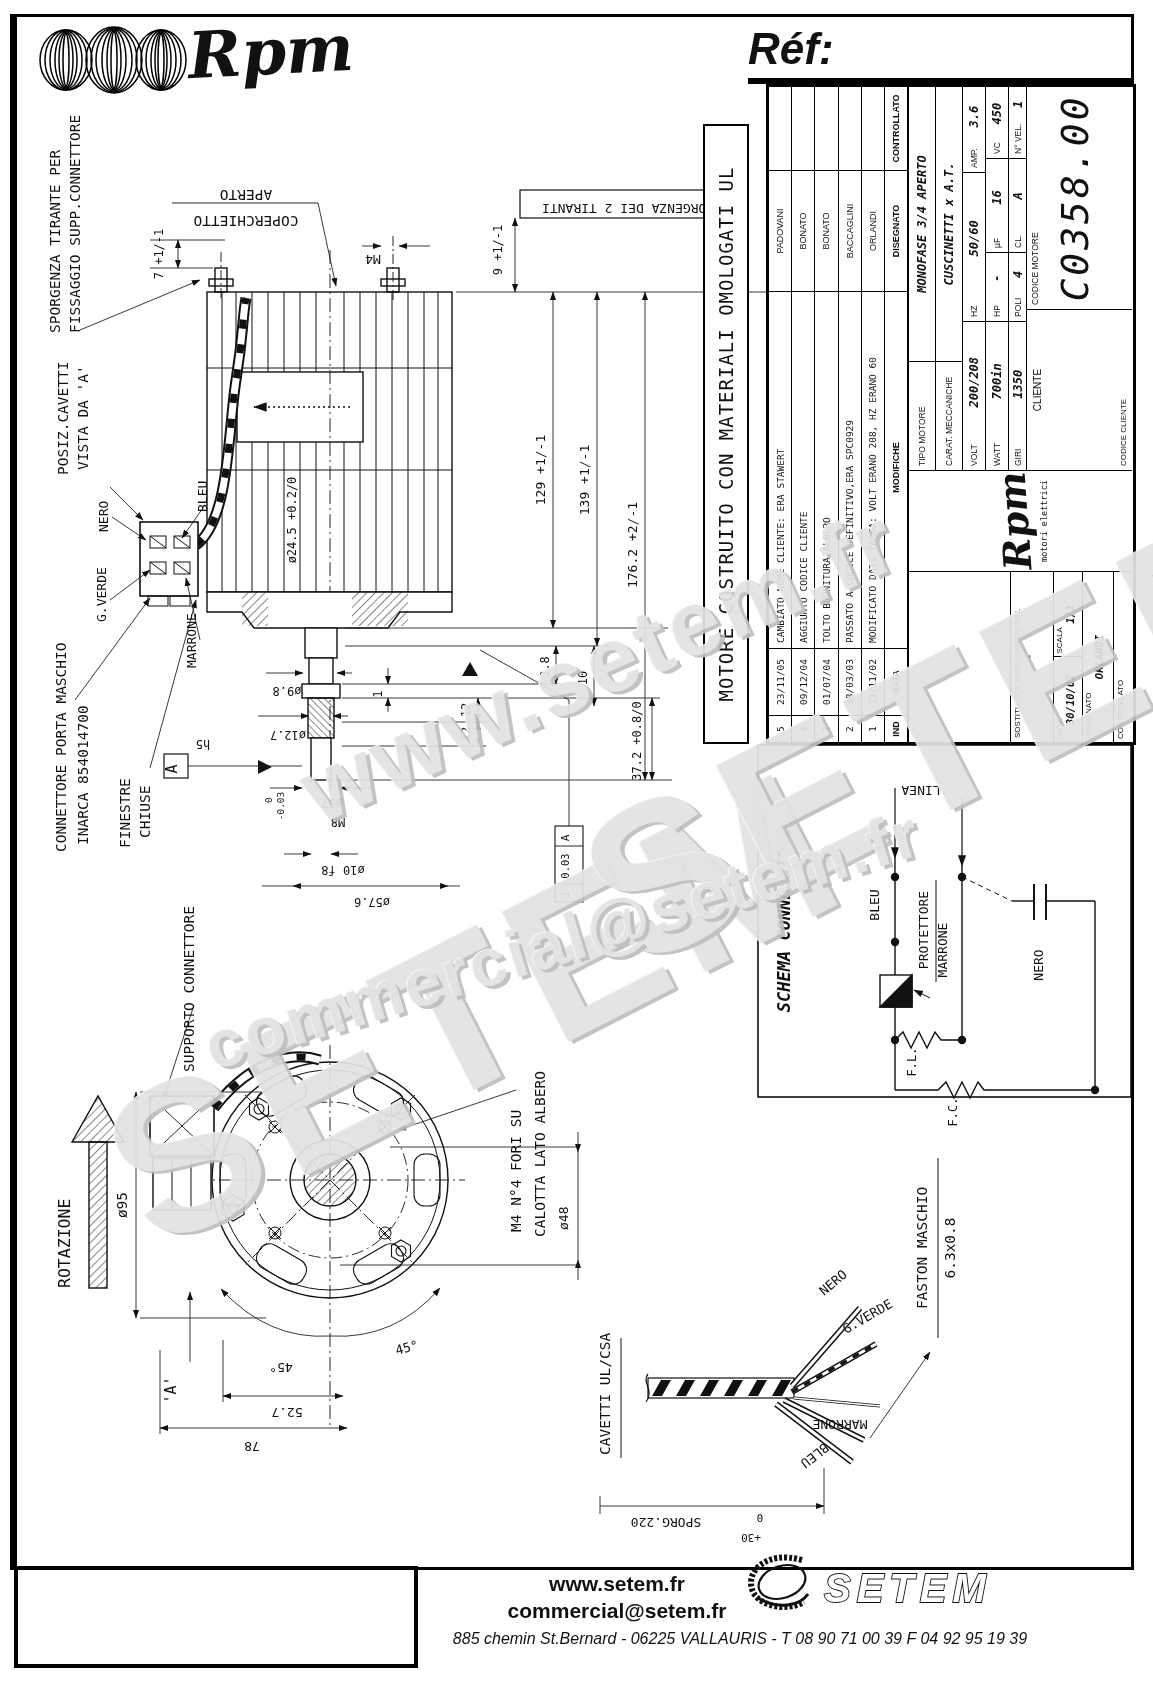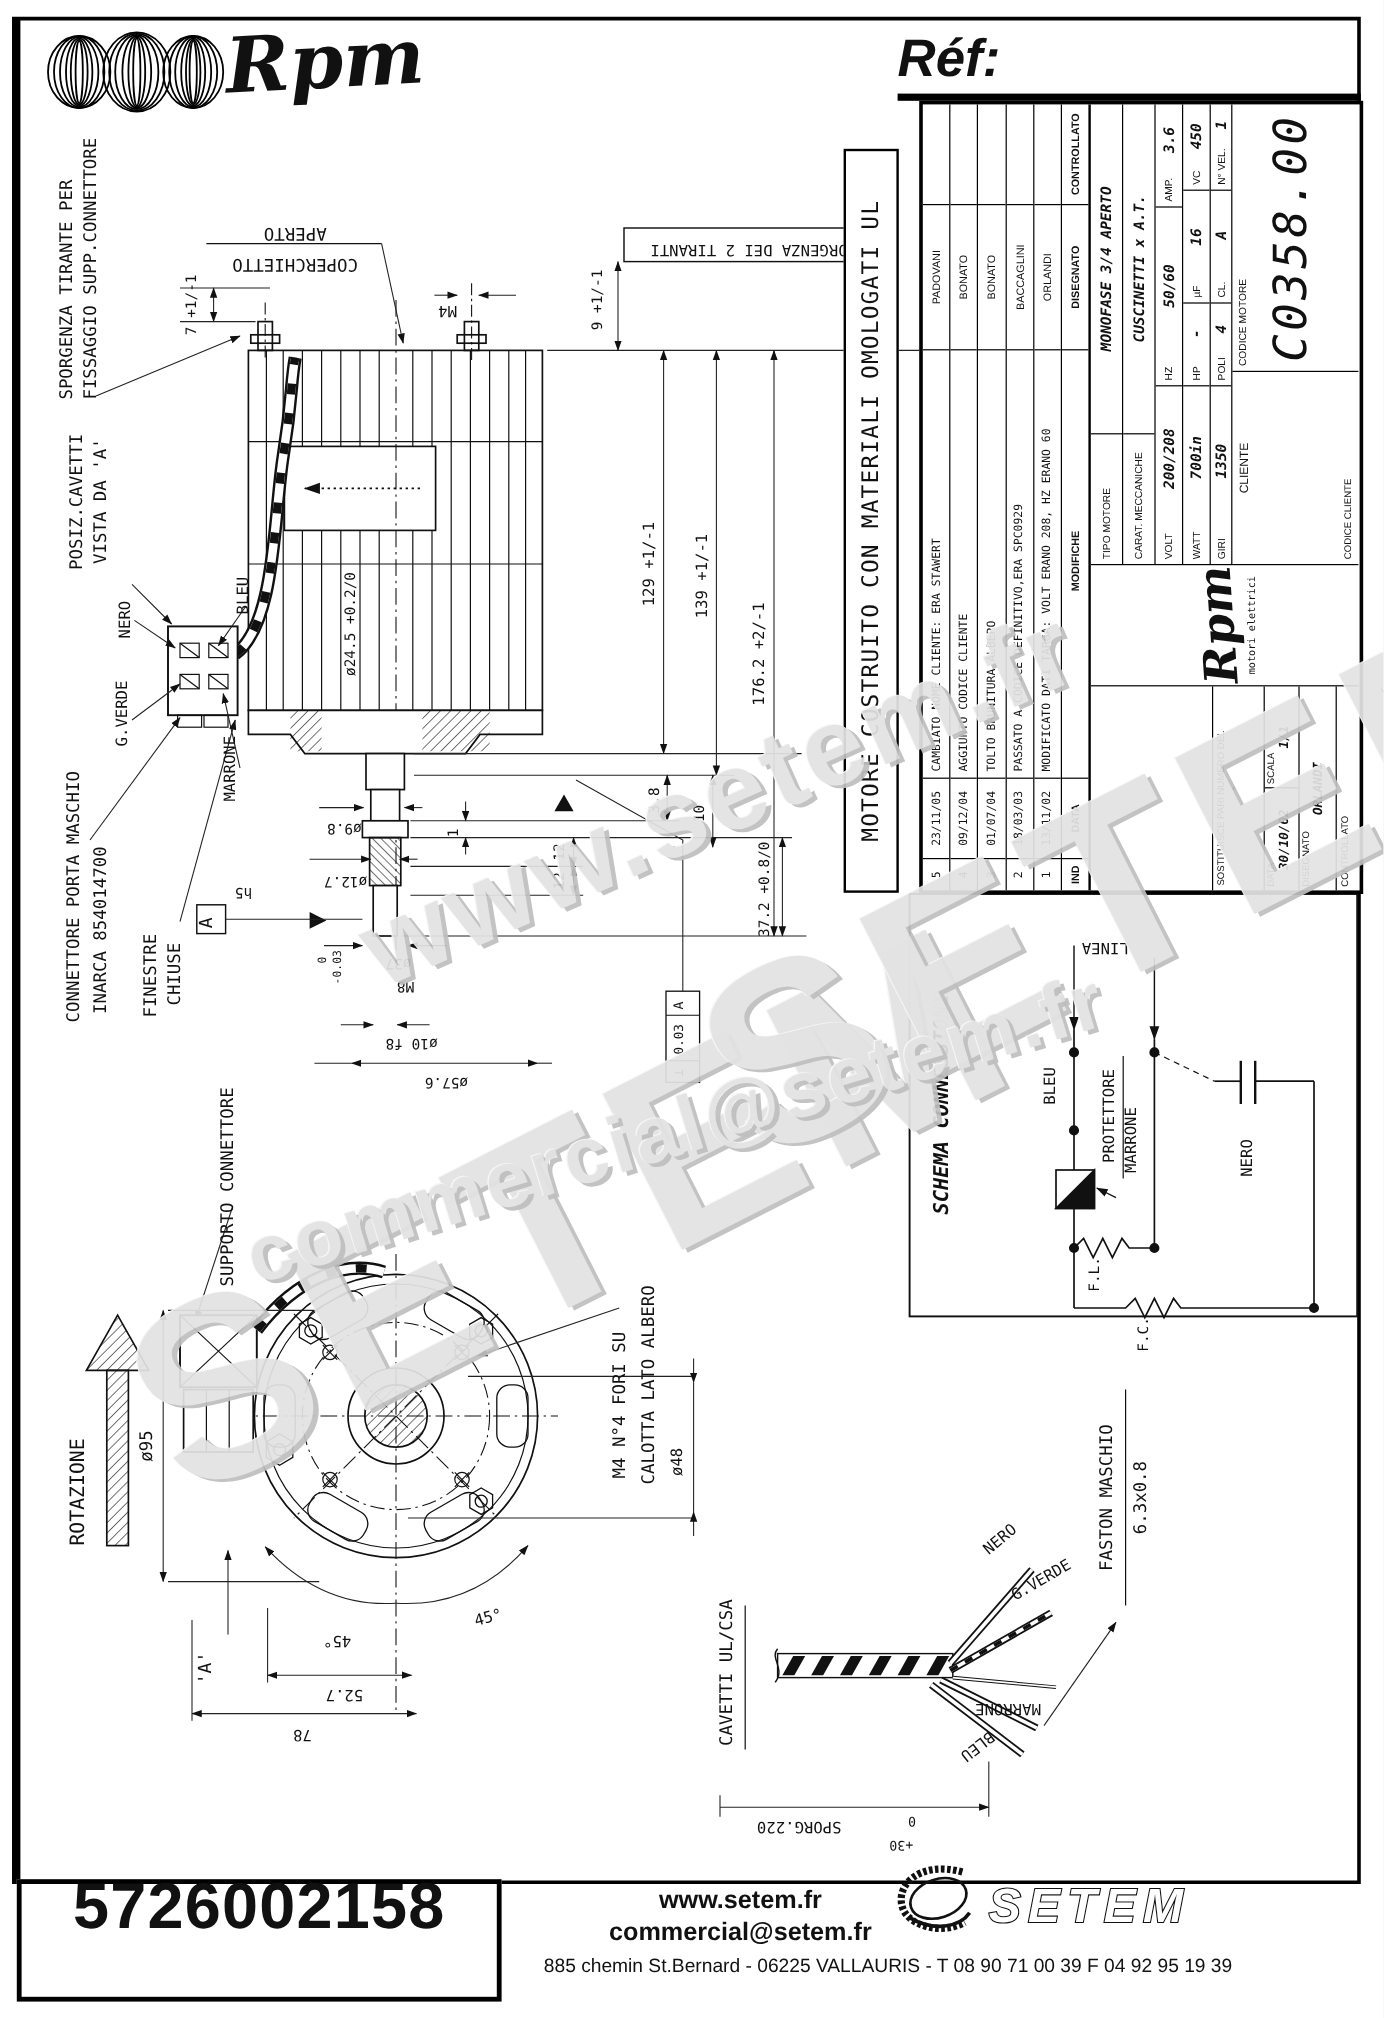--- a/index.html
+++ b/index.html
@@ -79,21 +79,21 @@
   .codmot-lab{position:absolute;left:4px;top:3px;font-size:8.5px;}
   .codmot-val{margin-top:26px;text-align:center;font-family:"DejaVu Sans Mono",monospace;
               font-style:italic;font-size:38px;letter-spacing:3px;}
   
   #codebox{position:absolute;left:14px;top:1566px;width:396px;height:94px;border:4px solid #000;
            background:#fff;z-index:7;}
   .codelabel{font-weight:bold;font-size:26px;margin:4px 0 0 38px;}
   .codevalue{font-weight:bold;font-size:54px;text-align:center;margin-top:-12px;letter-spacing:1px;}
   #webblock{position:absolute;left:452px;top:1570px;width:330px;text-align:center;font-weight:bold;
             font-size:21px;line-height:1.3;z-index:7;}
-  #addr{position:absolute;left:430px;top:1630px;width:620px;text-align:center;font-size:16px;z-index:7;}
+  #addr{position:absolute;left:430px;top:1630px;width:620px;text-align:center;font-size:16px;z-index:7;font-style:italic;}
   #setemsvg{position:absolute;left:738px;top:1548px;z-index:7;}
 </style>
 </head>
 <body>
 
 <div id="page">
   <div id="frame"></div>
 
   <svg id="dwg" width="1153" height="1682">
     <defs>
@@ -640,21 +640,20 @@
           <div class="codmot">
             <div class="codmot-lab">CODICE MOTORE</div>
             <div class="codmot-val">C0358.00</div>
           </div>
         </div>
       </div>
     </div>
   </div>
 
   <div id="codebox">
-    <div class="codevalue">5726002158</div>
   </div>
   <div id="webblock">
     <div>www.setem.fr</div>
     <div>commercial@setem.fr</div>
   </div>
   <div id="addr">885 chemin St.Bernard  -  06225 VALLAURIS  -  T 08 90 71 00 39   F 04 92 95 19 39</div>
   <svg id="setemsvg" width="400" height="84">
     <g fill="none" stroke="#111">
       <path d="M64,12 C28,2 6,24 15,44 C22,58 48,64 66,54" stroke-width="6" stroke-dasharray="3 2"></path>
       <ellipse cx="44" cy="34" rx="24" ry="16" transform="rotate(-18 44 34)" stroke-width="2.2"></ellipse>

